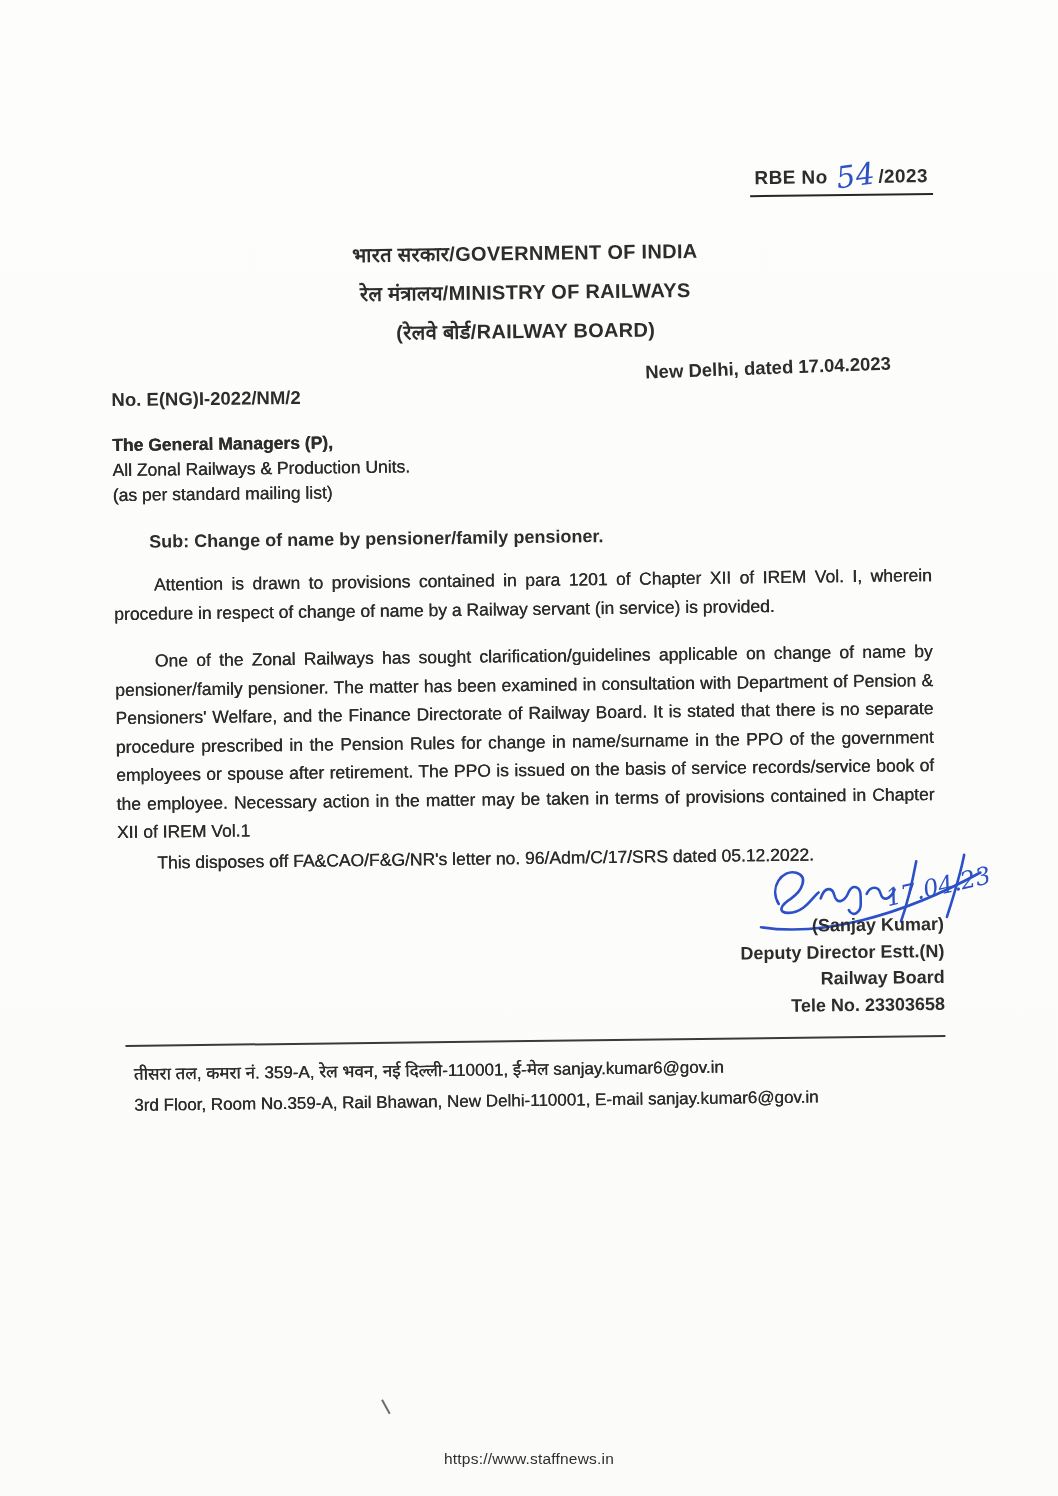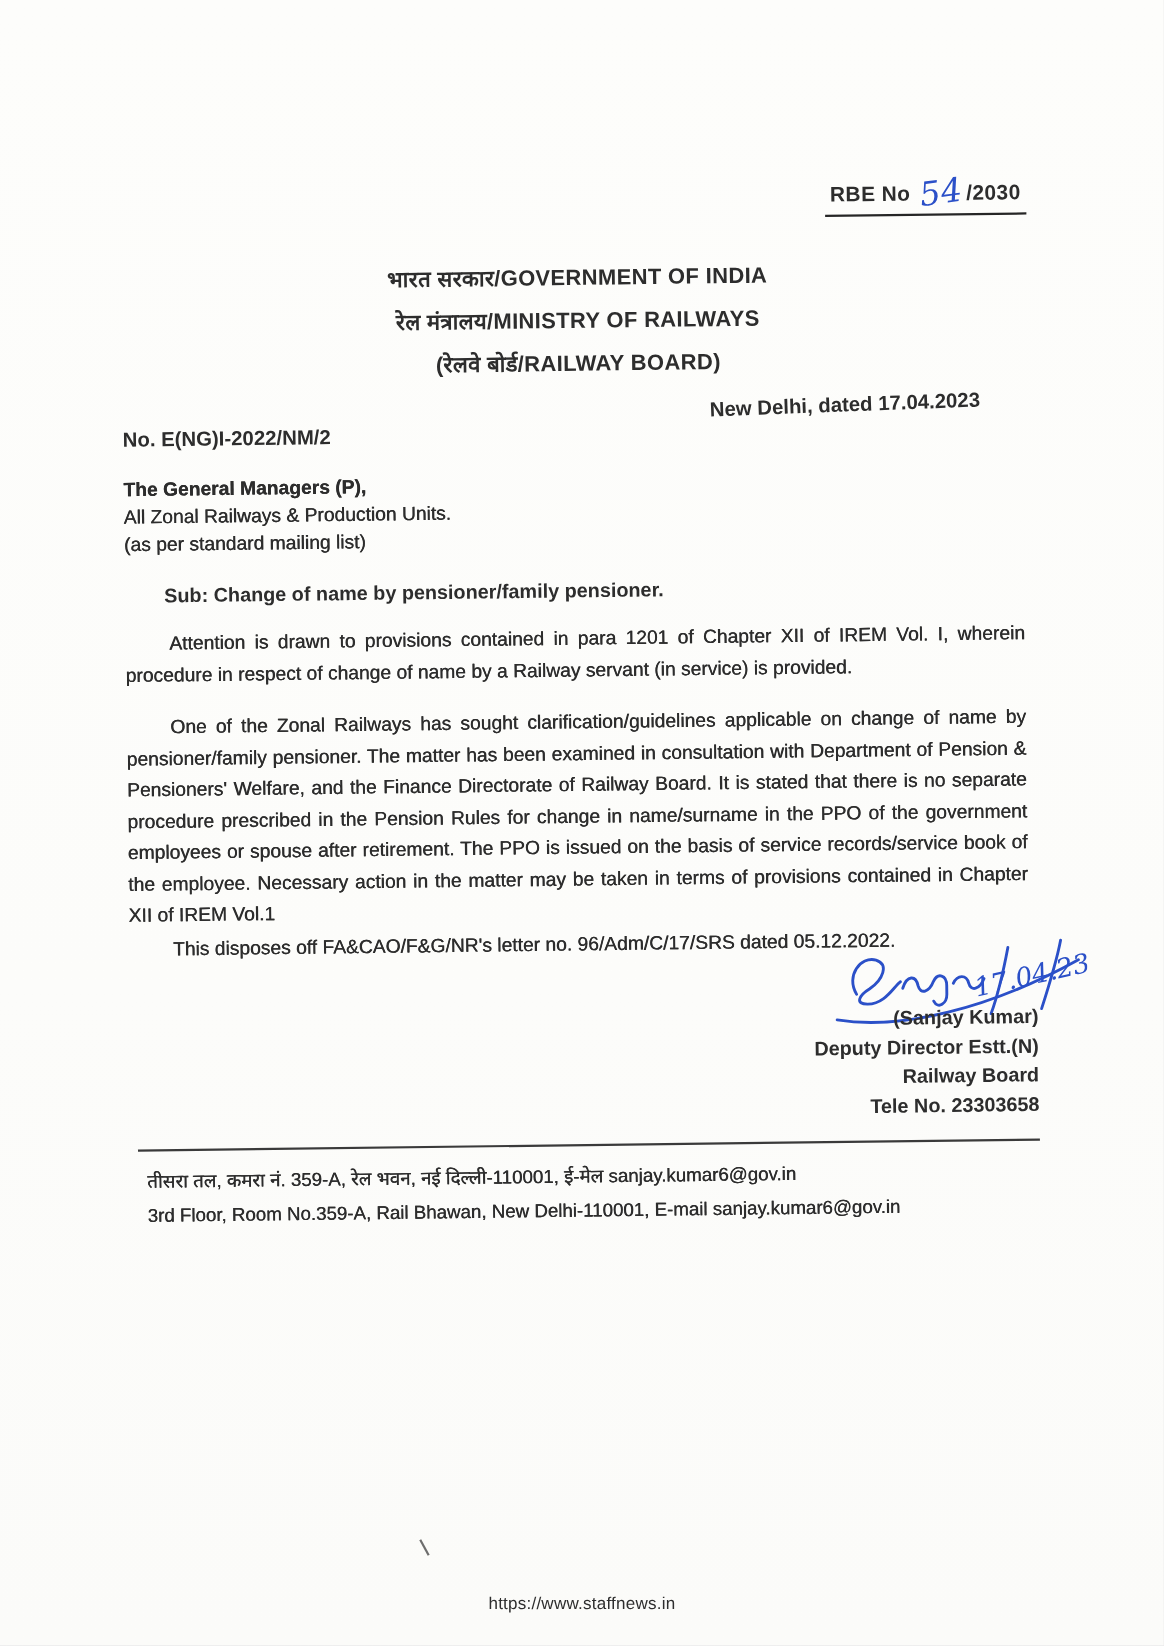--- a/index.html
+++ b/index.html
@@ -65,21 +65,21 @@
   :root{ --hand:#2b50c8; }
 </style>
 </head>
 <body>
 
 <div class="sheet">
   <div class="letter">
 
     <div class="rbe-line">
       <span>RBE No</span>
-      <span class="rbe-number">54</span><span>/2030</span>
+      <span class="rbe-number">54</span><span>/2023</span>
     </div>
 
     <div class="header">
       <div>भारत सरकार/GOVERNMENT OF INDIA</div>
       <div>रेल मंत्रालय/MINISTRY OF RAILWAYS</div>
       <div>(रेलवे बोर्ड/RAILWAY BOARD)</div>
     </div>
 
     <div class="place-date">New Delhi, dated 17.04.2023</div>
     <div class="ref-no">No. E(NG)I-2022/NM/2</div>

